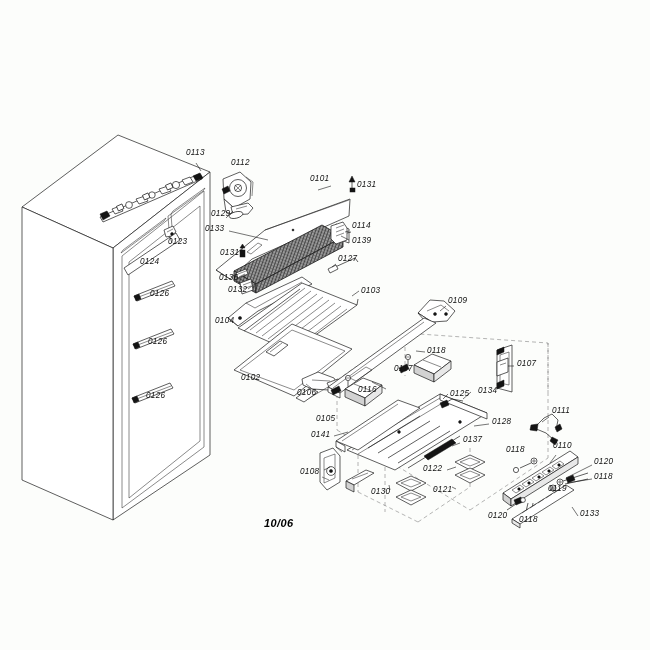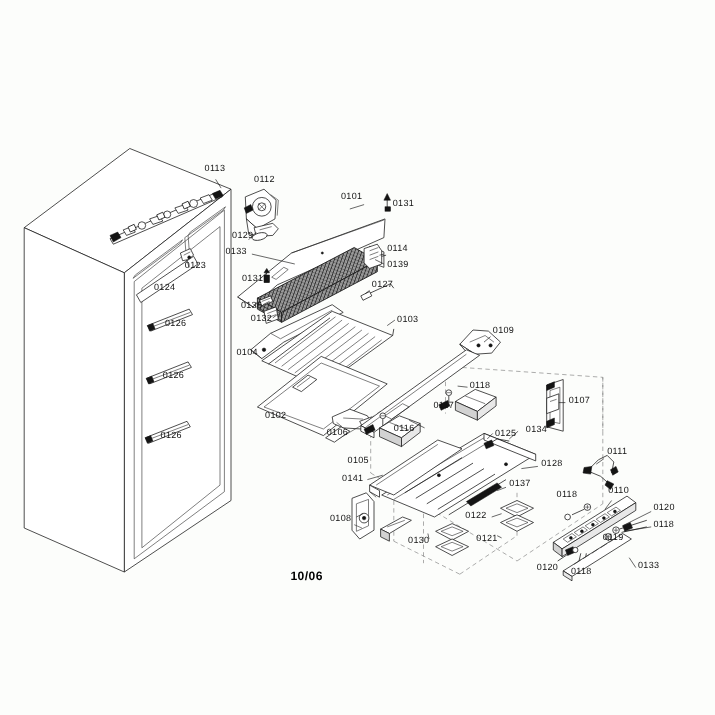--- a/index.html
+++ b/index.html
@@ -5,20 +5,21 @@
   html,body{margin:0;padding:0;background:#ffffff;}
   body{
     width:650px;height:650px;
     font-family:"Liberation Sans","DejaVu Sans",sans-serif;
     overflow:hidden;
     position:relative;
   }
   #diagram-root{
     position:absolute;left:0;top:0;width:650px;height:514px;
     background:#fcfdfb;
+    font-style:italic;
   }
   svg#parts-diagram{display:block;width:650px;height:650px;}
   .lbl{
     font-family:"Liberation Sans","DejaVu Sans",sans-serif;
     font-size:8.2px;
     fill:#111111;
     letter-spacing:0.3px;
     white-space:pre;
   }
   .lbl-date{

